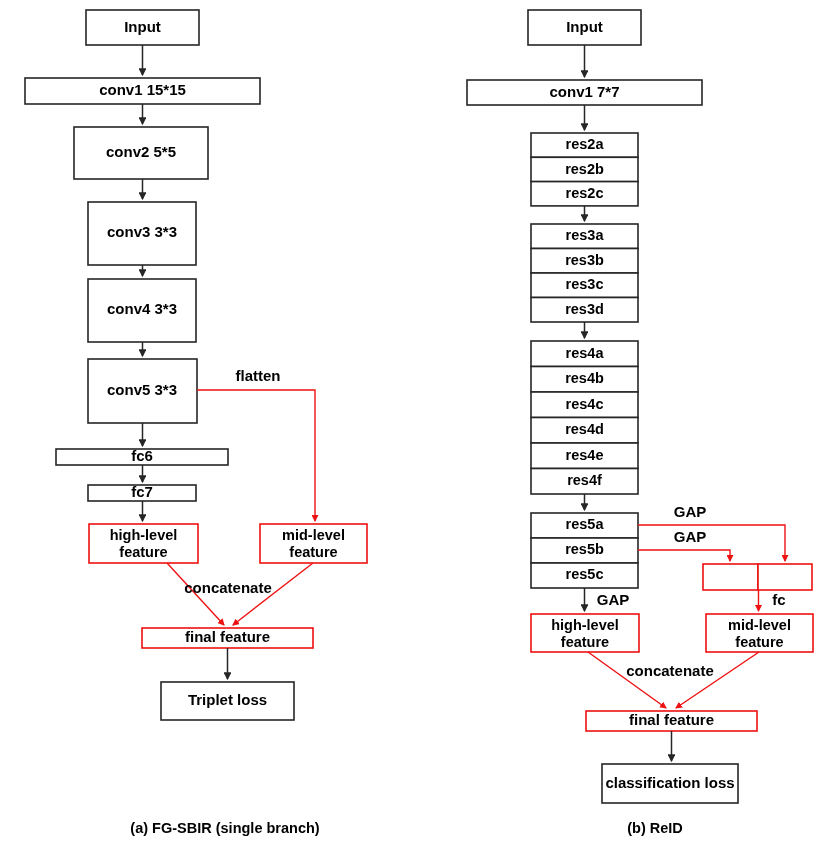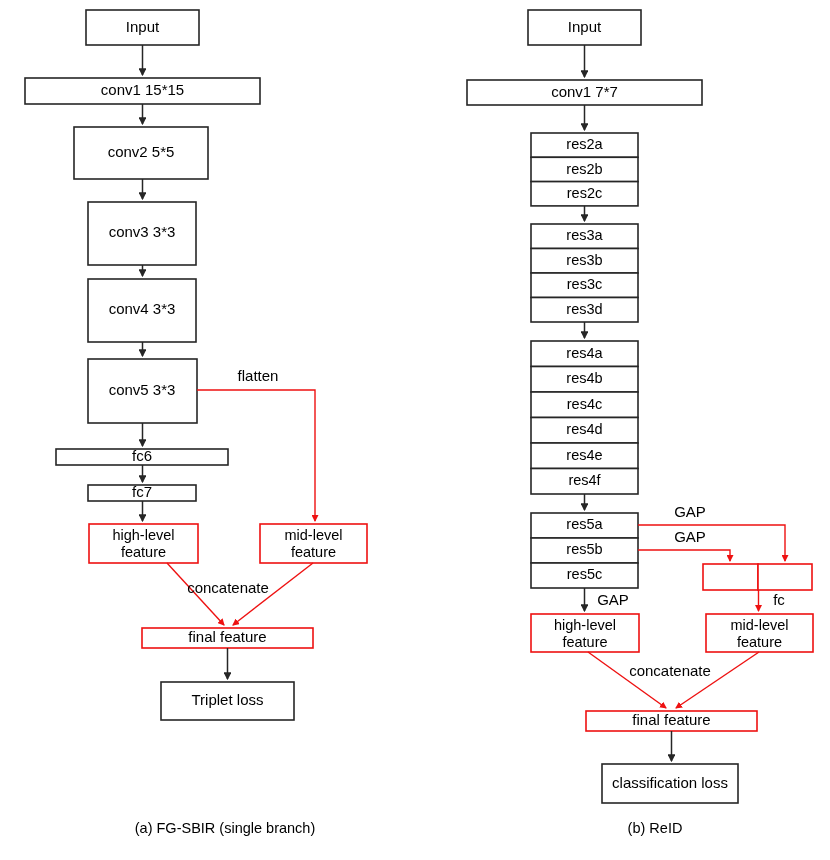--- a/index.html
+++ b/index.html
@@ -11,20 +11,21 @@
     width: 830px;
     height: 860px;
     font-family: "Liberation Sans", sans-serif;
     color: #000000;
     overflow: hidden;
   }
   #diagram-root {
     position: relative;
     width: 696px;
     height: 860px;
+    font-weight: bold;
   }
   svg#figure {
     display: block;
     width: 830px;
     height: 860px;
   }
   .box-black {
     fill: #ffffff;
     stroke: #262626;
     stroke-width: 1.6;

